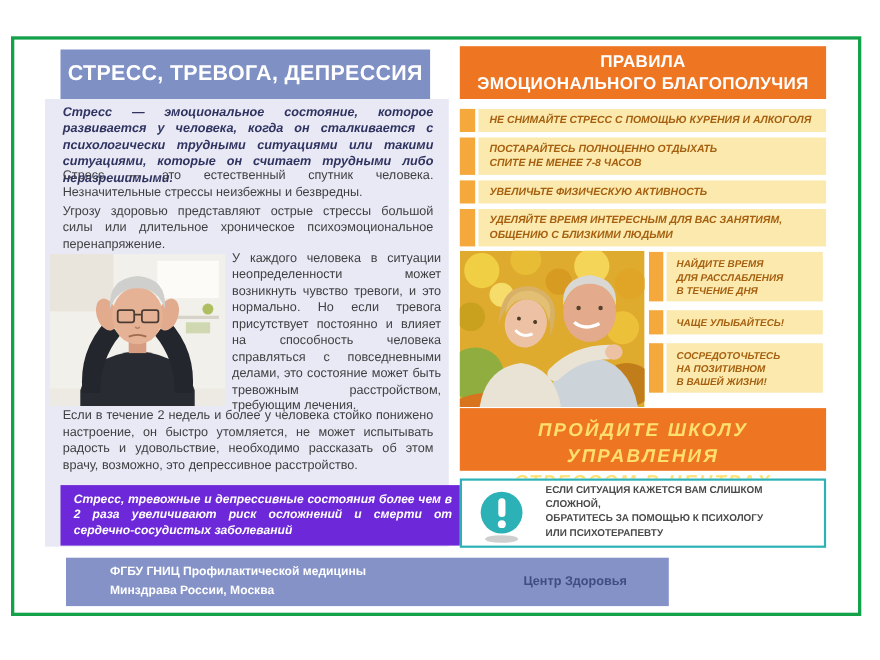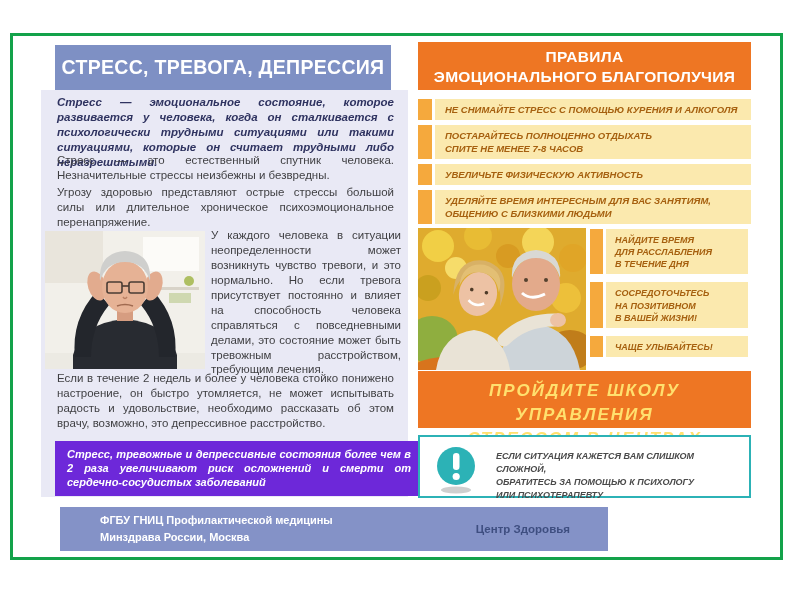--- a/index.html
+++ b/index.html
@@ -42,22 +42,22 @@
               padding:5px 10px 4px; white-space:pre-line; }
   .rules-side .rule-bar { font-size:9px; line-height:1.35; padding:5px 9px 4px; }
   .photo-couple { position:absolute; left:418px; top:228px; width:168px; height:142px; }
   .banner { position:absolute; left:418px; top:371px; width:333px; height:57px;
             background:#ee7623; color:#ffe06e; font-weight:bold; font-style:italic;
             font-size:17px; letter-spacing:2px; text-align:center; line-height:1.4;
             padding-top:8px; white-space:pre-line; }
   .advice-box { position:absolute; left:418px; top:435px; width:333px; height:63px;
                 background:#ffffff; border:2px solid #2cb2b6; }
   .excl { position:absolute; left:13px; top:7px; width:46px; height:50px; }
-  .advice-text { margin-left:76px; margin-right:6px; padding-top:13px; color:#4a4a4a;
-                 font-weight:bold; font-style:italic; font-size:9px; line-height:1.45;
+  .advice-text { margin-left:76px; margin-right:6px; padding-top:2px; color:#4a4a4a;
+                 font-weight:bold; font-size:9px; line-height:1.45;
                  white-space:pre-line; }
 
   
   .footer { position:absolute; left:60px; top:507px; width:548px; height:44px;
             background:#8492c7; display:flex; align-items:center; }
   .footer-left { margin-left:40px; color:#ffffff; font-weight:bold; font-size:11px;
                  line-height:1.55; }
   .footer-right { margin-left:auto; margin-right:38px; color:#3e4e80; font-weight:bold;
                   font-size:11.5px;padding-left:20px; }
   .pgap { margin-top:2px; }
@@ -168,27 +168,27 @@
 
   <div class="rules-side">
       <div class="rule-row">
         <span class="rule-sq"></span>
         <span class="rule-bar">НАЙДИТЕ ВРЕМЯ
 ДЛЯ РАССЛАБЛЕНИЯ
 В ТЕЧЕНИЕ ДНЯ</span>
       </div>
       <div class="rule-row">
         <span class="rule-sq"></span>
+        <span class="rule-bar">ЧАЩЕ УЛЫБАЙТЕСЬ!</span>
+      </div>
+      <div class="rule-row">
+        <span class="rule-sq"></span>
         <span class="rule-bar">СОСРЕДОТОЧЬТЕСЬ
 НА ПОЗИТИВНОМ
 В ВАШЕЙ  ЖИЗНИ!</span>
-      </div>
-      <div class="rule-row">
-        <span class="rule-sq"></span>
-        <span class="rule-bar">ЧАЩЕ УЛЫБАЙТЕСЬ!</span>
       </div>
     </div>
 
   <div class="banner">ПРОЙДИТЕ ШКОЛУ УПРАВЛЕНИЯ
 СТРЕССОМ В ЦЕНТРАХ ЗДОРОВЬЯ!</div>
 
   <div class="advice-box">
     <div class="excl">
       <svg width="46" height="50" viewBox="0 0 46 50">
         <ellipse cx="23" cy="46" rx="15" ry="3.5" fill="#cfcfcf"></ellipse>

